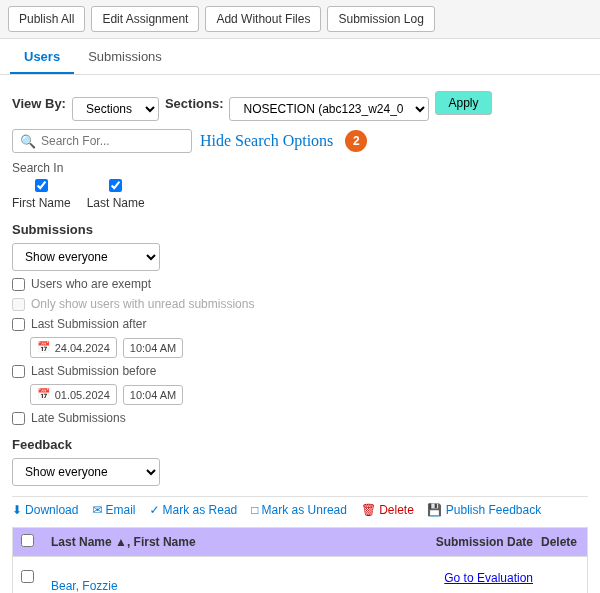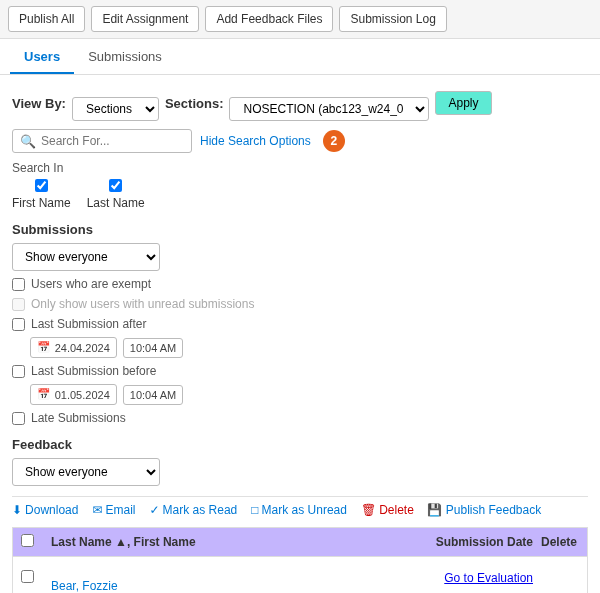--- a/index.html
+++ b/index.html
@@ -94,23 +94,24 @@
       width: 180px;
     }
     .search-icon-inner {
       position: absolute;
       left: 8px;
       color: #888;
       font-size: 13px;
     }
     .hide-search-link {
       color: #0078d4;
-      font-size: 12px;
+      font-size: 16px;
       cursor: pointer;
       text-decoration: none;
+      font-family: Liberation Serif, serif;
     }
     .badge-orange {
       display: inline-flex;
       align-items: center;
       justify-content: center;
       width: 22px;
       height: 22px;
       border-radius: 50%;
       background: #e8621a;
       color: #fff;
@@ -217,21 +218,21 @@
       text-align: right;
       font-size: 12px;
     }
   </style>
 </head>
 <body>
 
 <div class="toolbar">
   <button class="toolbar-btn">Publish All</button>
   <button class="toolbar-btn">Edit Assignment</button>
-  <button class="toolbar-btn">Add Feedback Files</button>
+  <button class="toolbar-btn">Add Without Files</button>
   <button class="toolbar-btn">Submission Log</button>
 </div>
 
 <div class="tabs">
   <div class="tab active">Users</div>
   <div class="tab">Submissions</div>
 </div>
 
 <div class="main">
 

